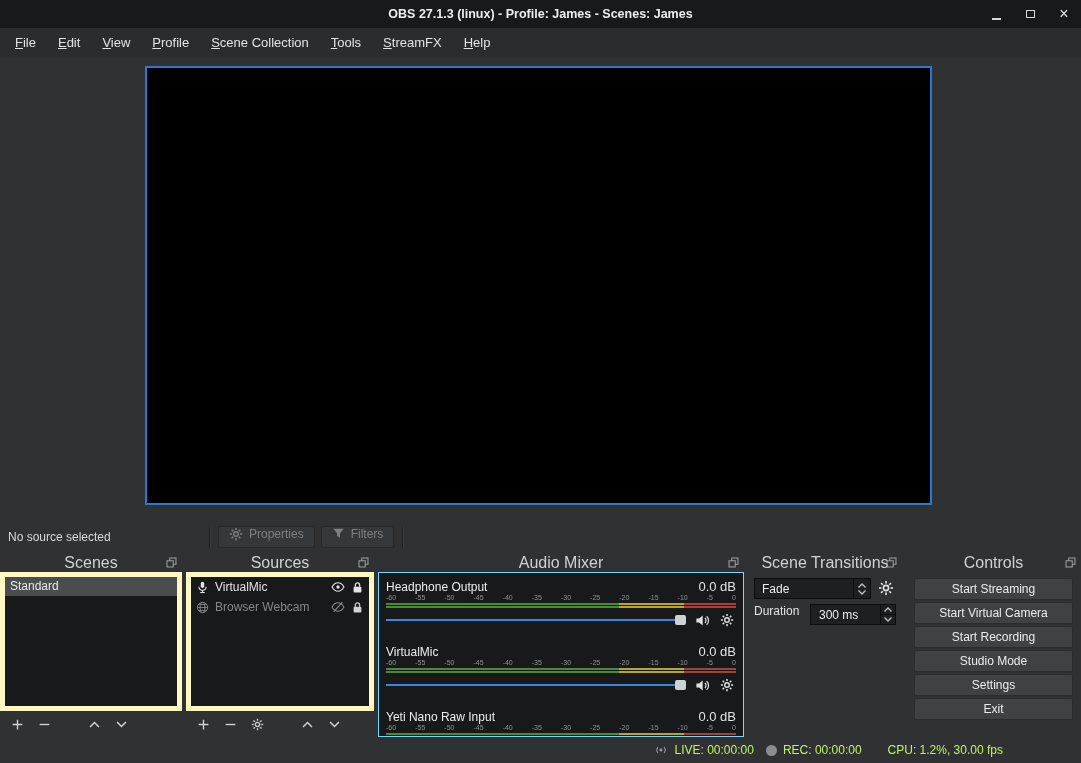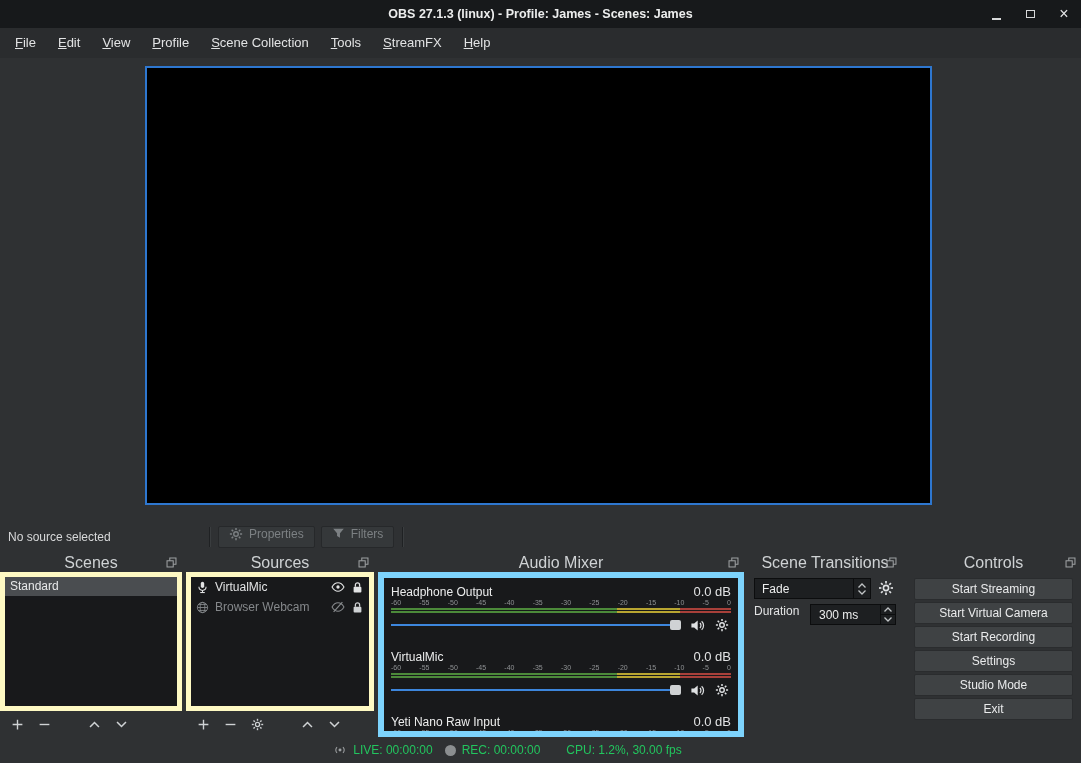--- a/index.html
+++ b/index.html
@@ -55,21 +55,21 @@
   .tool-btn { width:16px; height:16px; display:flex; align-items:center; justify-content:center;
               background:none; border:none; color:#cfd2d4; }
   .tool-gap { width:12px; }
 
   .src-row { height:20px; display:flex; align-items:center; gap:6px; padding:0 5px; color:#e2e3e4; }
   .src-row.dimmed, .src-row.dimmed .src-label { color:#85888b; }
   .src-label { flex:1; min-width:0; white-space:nowrap; overflow:hidden; }
   .src-ic { flex:none; }
 
   
-  .mixer-body { flex:1; background:#18191b; border:6px solid #7dd3fc; overflow:hidden; padding:2px 7px 16px; }
+  .mixer-body { flex:1; background:#18191b; border:1px solid #7dd3fc; overflow:hidden; padding:2px 7px 16px; }
   .mix-channel { margin-bottom:8px; }
   .mix-head { display:flex; justify-content:space-between; align-items:baseline; padding-top:4px; height:18px; }
   .mix-name { font-size:12px; color:#eceded; }
   .mix-db { font-size:13px; color:#e2e3e4; }
   .mix-ticks { display:flex; justify-content:space-between; font-size:7px; color:#8f9294; height:9px; line-height:9px; }
   .mix-meter { height:5px; margin-top:1px; }
   .meter-bar { height:2px; margin-bottom:1px;
     background:linear-gradient(to right,#4c8a3a 0,#4c8a3a 66.5%,#b8a531 66.5%,#b8a531 85%,#a8403a 85%,#a8403a 100%); }
   .mix-sliderrow { display:flex; align-items:center; gap:7px; height:24px; }
   .mix-slider { flex:1; position:relative; height:14px; }
@@ -89,21 +89,21 @@
   .spin-arrows { margin-left:auto; align-self:stretch; width:15px; display:flex; flex-direction:column; border-left:1px solid #0c0d0e; }
   .spin-btn { flex:1; display:flex; align-items:center; justify-content:center; background:none; border:none; color:#c0c3c5; padding:0; }
   .spin-btn + .spin-btn { border-top:1px solid #0c0d0e; }
 
   
   .controls-body { padding:6px 8px 0; display:flex; flex-direction:column; gap:2px; }
   .ctl-btn { height:22px; background:#3f4244; border:1px solid #2a2c2e; border-radius:2px;
              color:#eaebec; font-family:inherit; font-size:12px; }
 
   
-  .statusbar { height:26px; display:flex; align-items:center; justify-content:center; padding-right:78px; color:#22c55e; flex:none; }
+  .statusbar { height:26px; display:flex; align-items:center; justify-content:flex-end; padding-right:78px; color:#bef264; flex:none; }
   .status-item { display:flex; align-items:center; gap:6px; margin-left:12px; }
   .status-item.stats { margin-left:26px; }
   .rec-dot { width:11px; height:11px; border-radius:50%; background:#8b8e90; }
   .status-ic { color:#9da0a2; }
 
   
   .ic { display:block; } .ic13 { width:13px; height:13px; }
   .ic14 { width:14px; height:14px; } .ic15 { width:15px; height:15px; } .ic16 { width:16px; height:16px; }
   .tri { width:8px; height:5px; }
 </style>
@@ -510,22 +510,22 @@
       <div class="dock-header">
         <span class="dock-title">Controls</span>
         <svg class="popout">
             <use href="#i-popout"></use>
           </svg>
       </div>
       <div class="controls-body">
         <button class="ctl-btn">Start Streaming</button>
         <button class="ctl-btn">Start Virtual Camera</button>
         <button class="ctl-btn">Start Recording</button>
+        <button class="ctl-btn">Studio Mode</button>
         <button class="ctl-btn">Settings</button>
-        <button class="ctl-btn">Studio Mode</button>
         <button class="ctl-btn">Exit</button>
       </div>
     </div>
 
   </div>
 
   <div class="statusbar">
     <div class="status-item">
       <svg class="ic ic14 status-ic">
           <use href="#i-broadcast"></use>

